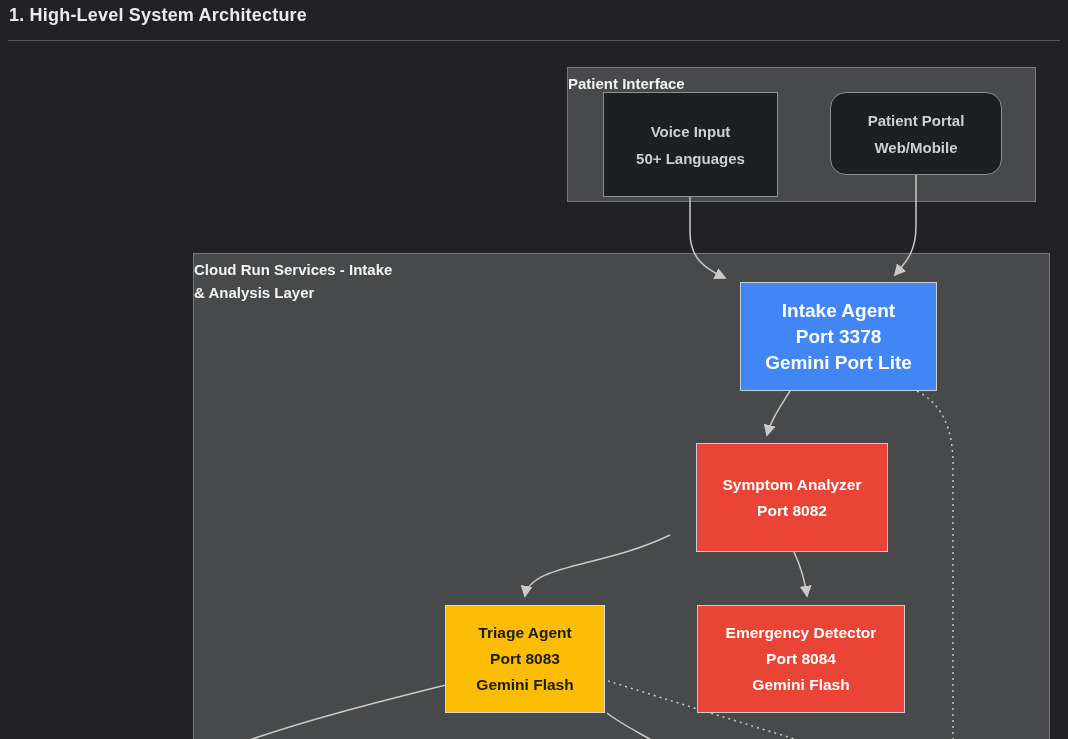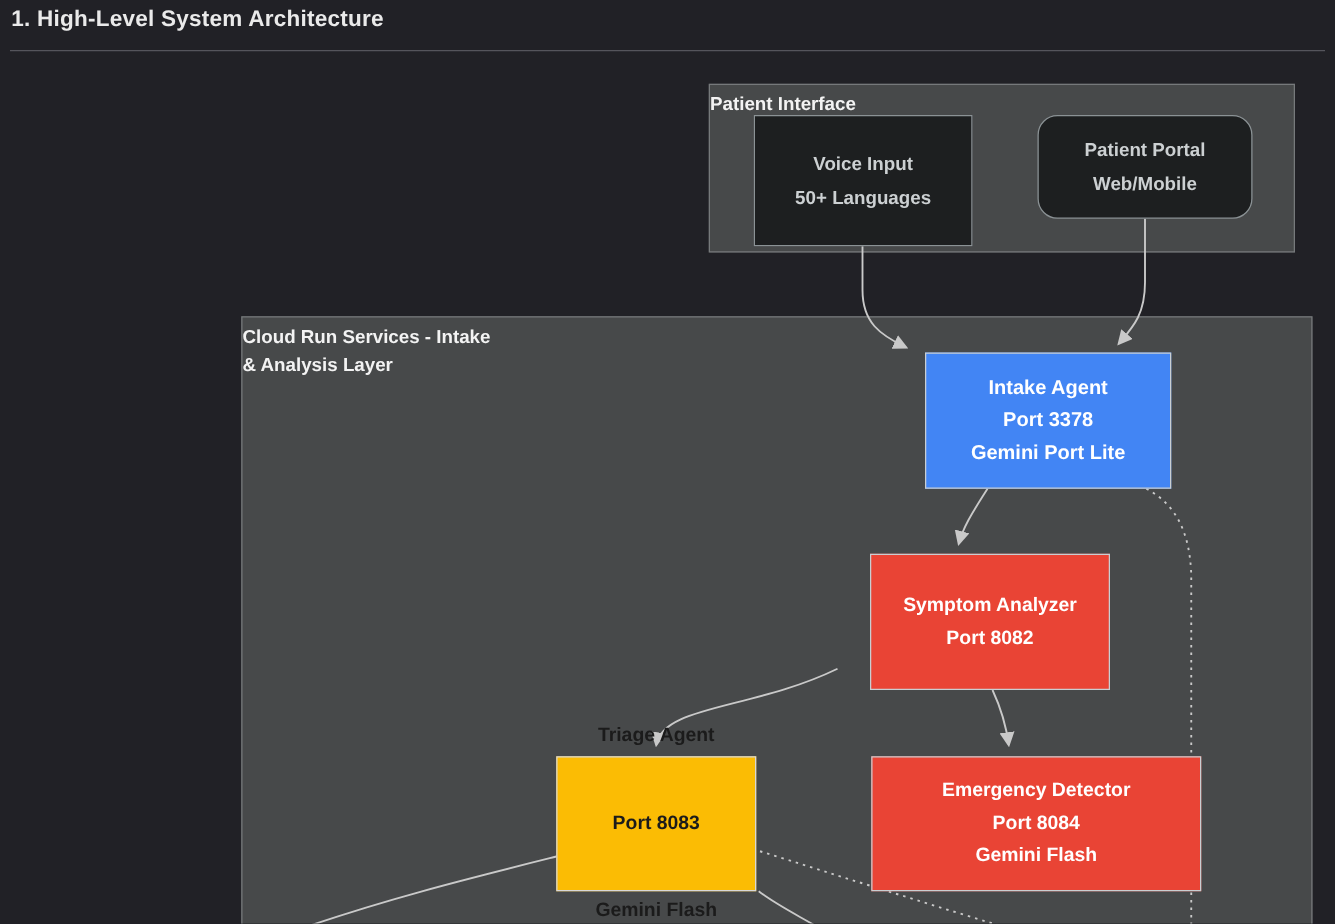--- a/index.html
+++ b/index.html
@@ -35,29 +35,29 @@
   .node{
     position:absolute;box-sizing:border-box;z-index:3;
     display:flex;flex-direction:column;align-items:center;justify-content:center;
     text-align:center;font-weight:700;border:1px solid #c9ced2;
   }
   .node span{display:block;}
   .node-dark{
     background:#1d1f20;border-color:#8b9295;color:#ccd0d2;
     font-size:15px;line-height:27px;
   }
-  .node-blue{background:#4285f4;color:#ffffff;font-size:16px;line-height:26px;align-items:center;}
+  .node-blue{background:#4285f4;color:#ffffff;font-size:19px;line-height:26px;align-items:center;}
   .node-red{background:#e94435;color:#ffffff;font-size:15.5px;line-height:26px;}
-  .node-yellow{background:#fbbc04;color:#1b1b1b;font-size:15.5px;line-height:26px;border-color:#d8d8d8;gap:44px;}
+  .node-yellow{background:#fbbc04;color:#1b1b1b;font-size:15.5px;line-height:26px;border-color:#d8d8d8;}
   .n-voice{left:603px;top:92px;width:175px;height:105px;}
   .n-portal{left:830px;top:92px;width:172px;height:83px;border-radius:16px;}
   .n-intake{left:740px;top:282px;width:197px;height:109px;}
   .n-symptom{left:696px;top:443px;width:192px;height:109px;}
   .n-triage{left:445px;top:605px;width:160px;height:108px;}
-  .n-emergency{left:697px;top:605px;width:264px;height:108px;}
+  .n-emergency{left:697px;top:605px;width:208px;height:108px;}
 </style>
 </head>
 <body>
 
 <div class="stage">
 
   <h1 class="page-title">1. High-Level System Architecture</h1>
   <div class="title-divider"></div>
 
   <div class="subgraph sg-patient">

